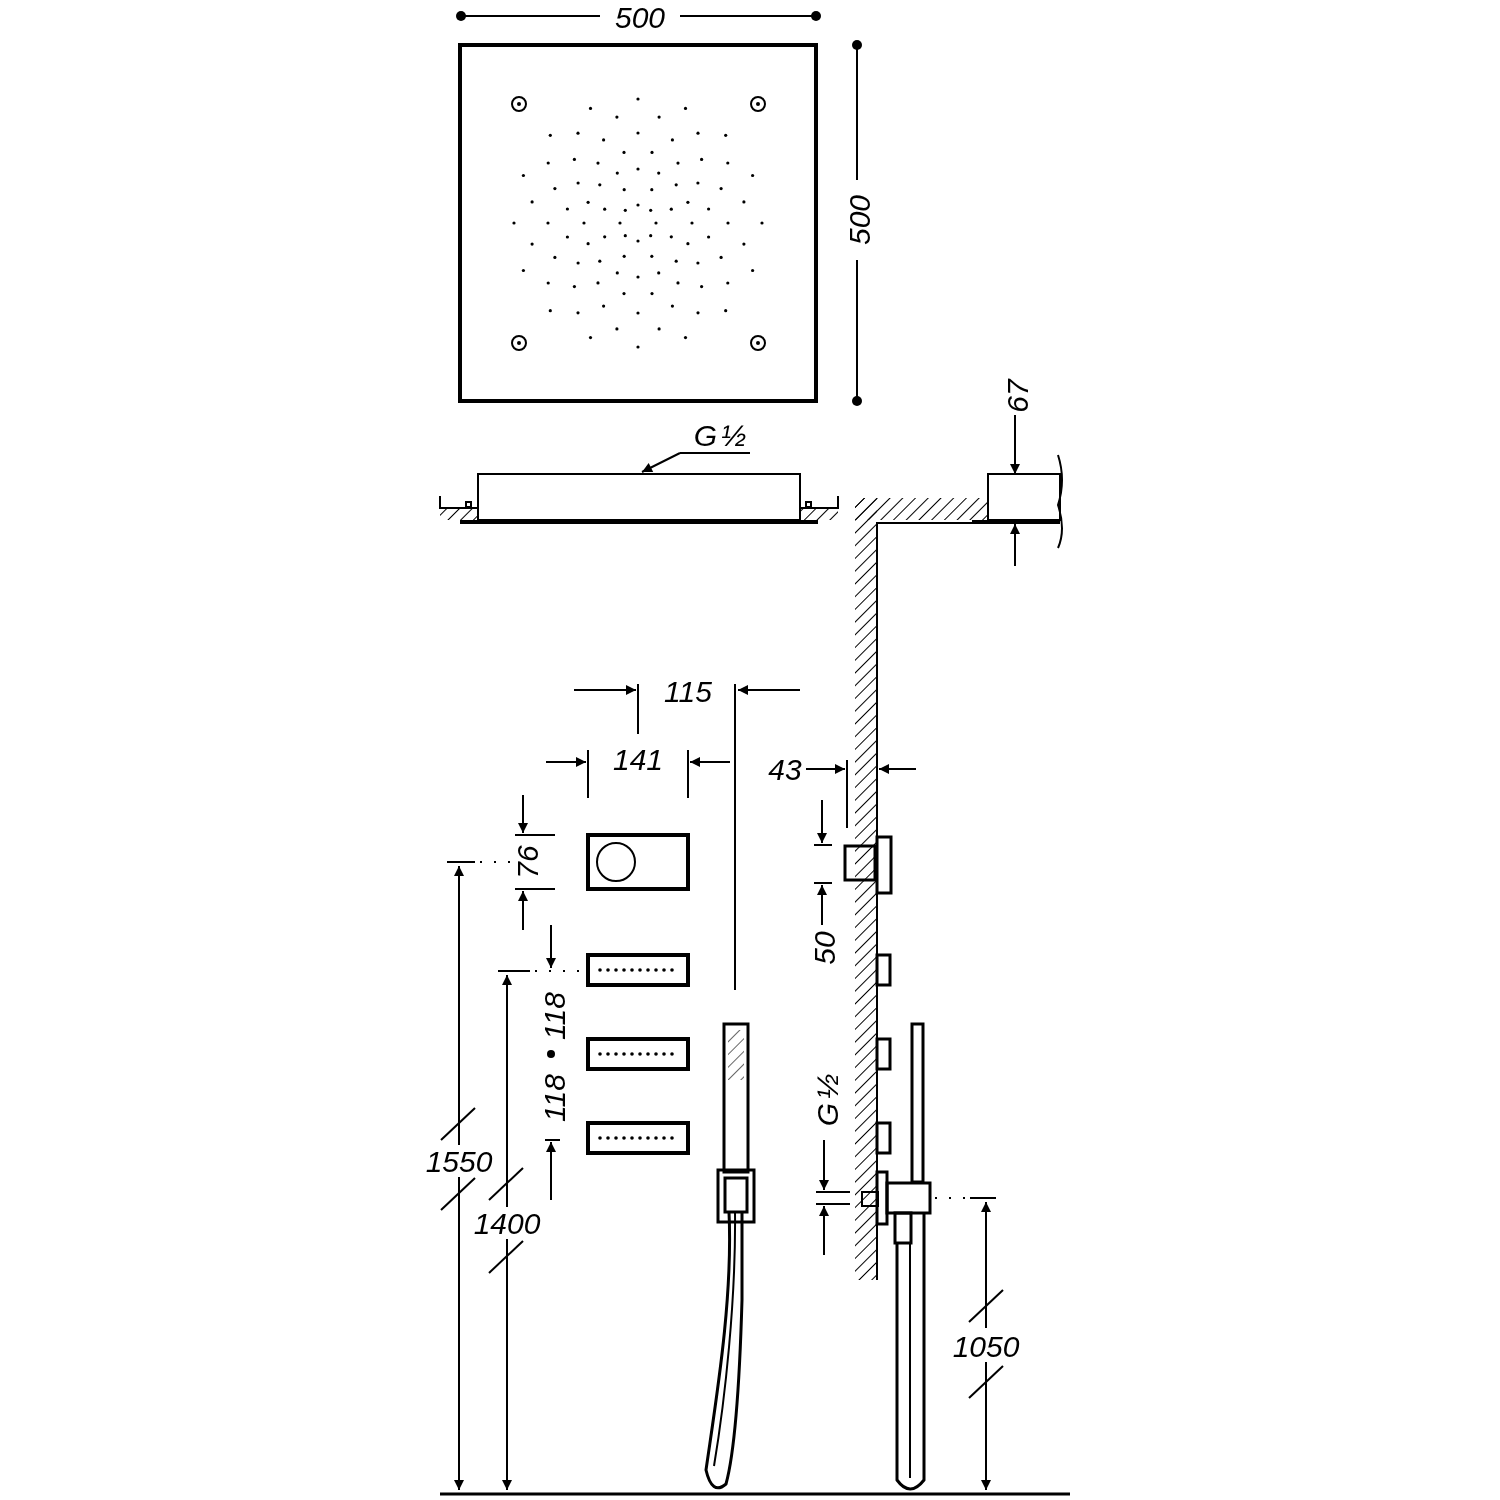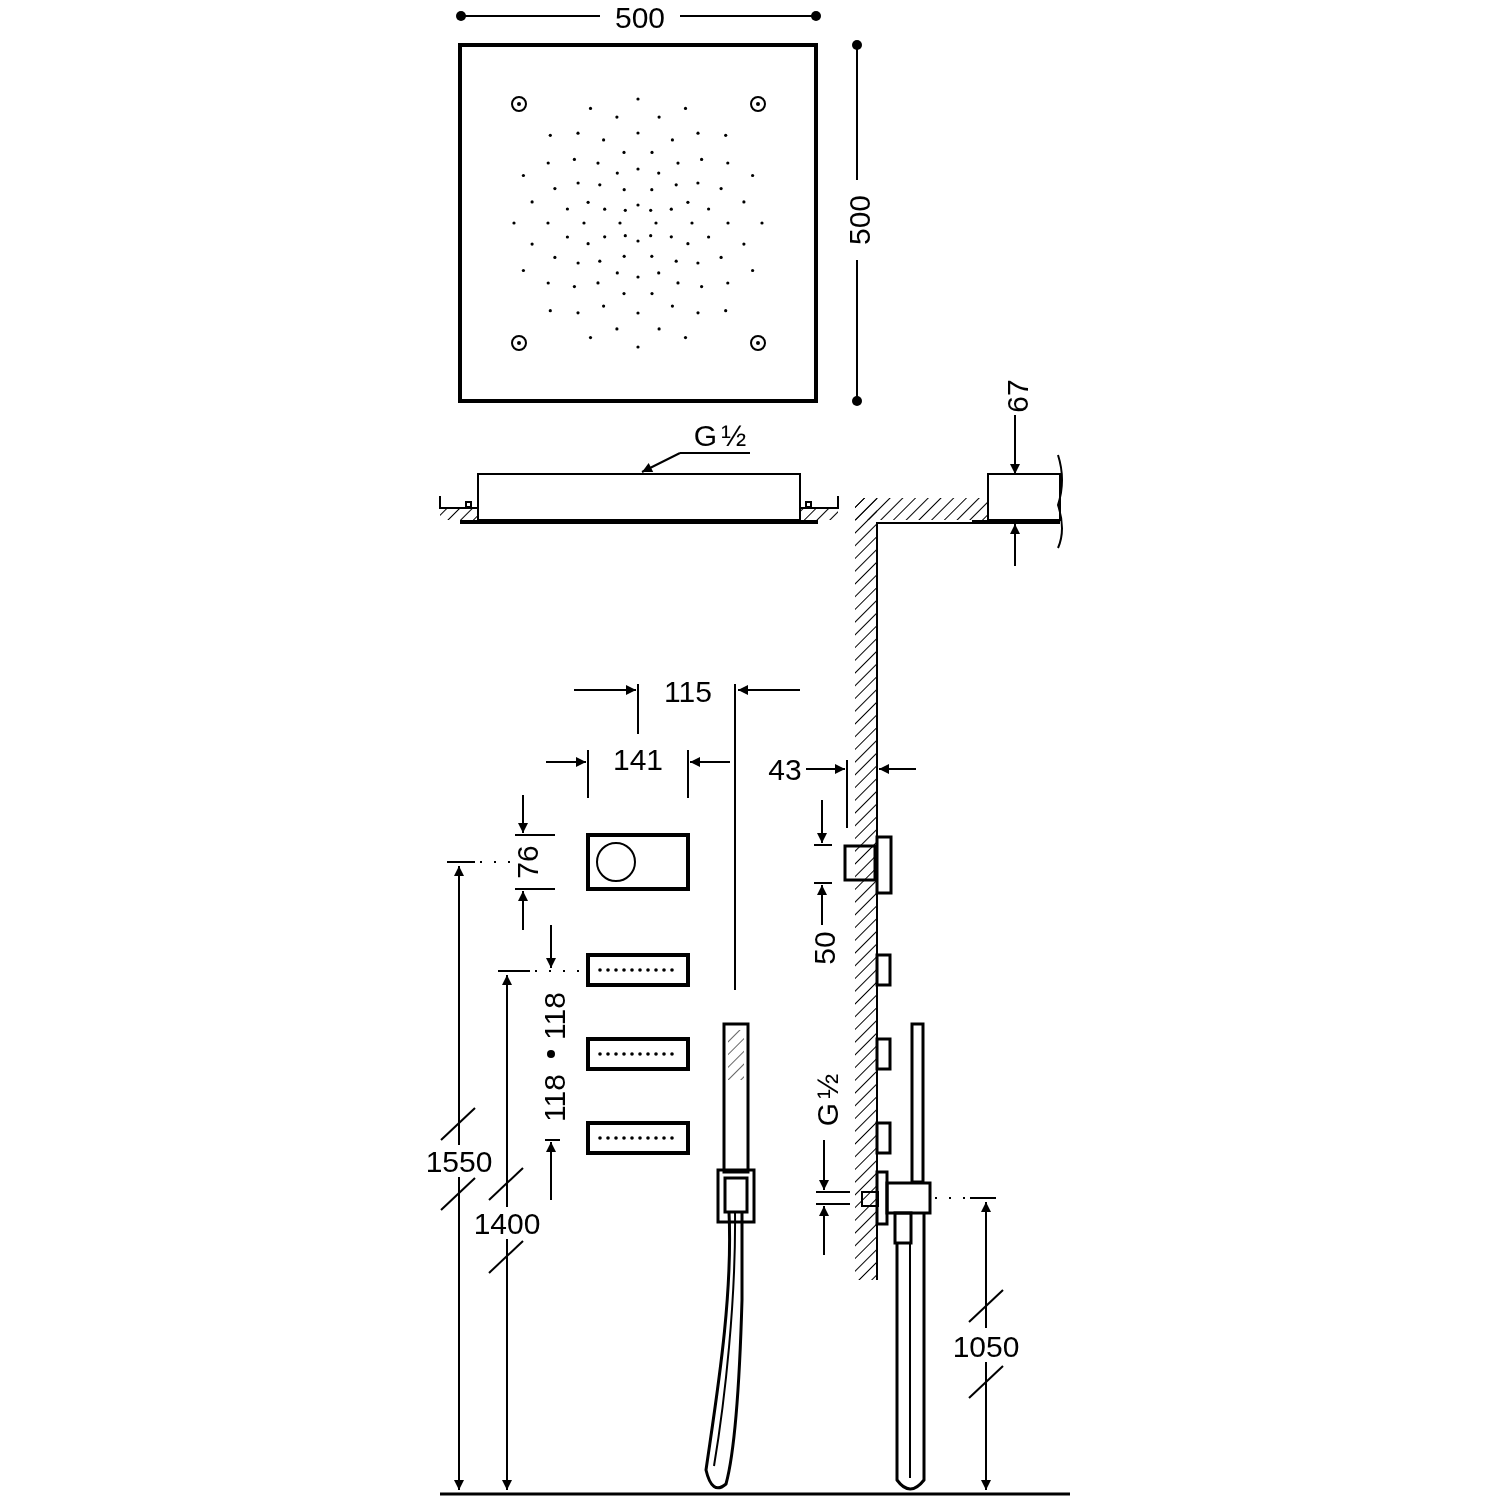--- a/index.html
+++ b/index.html
@@ -1,17 +1,17 @@
 <!DOCTYPE html>
 <html><head>
 <meta charset="utf-8">
 <style>
   html,body{margin:0;padding:0;background:#ffffff;}
   body{width:1500px;height:1500px;overflow:hidden;font-family:"Liberation Sans Narrow","Liberation Sans",sans-serif;}
-  #canvas{position:absolute;left:0;top:0;width:1500px;height:1500px;}
+  #canvas{position:absolute;left:0;top:0;width:1500px;height:1500px;font-style:italic;}
   svg text{font-family:"Liberation Sans",sans-serif;fill:#000;}
   .dim{font-size:30px;}
   .thick{stroke:#000;stroke-width:4;fill:none;}
   .med{stroke:#000;stroke-width:3;fill:none;}
   .thin{stroke:#000;stroke-width:2;fill:none;}
   .dot{fill:#000;}
 </style>
 </head>
 <body>
 

